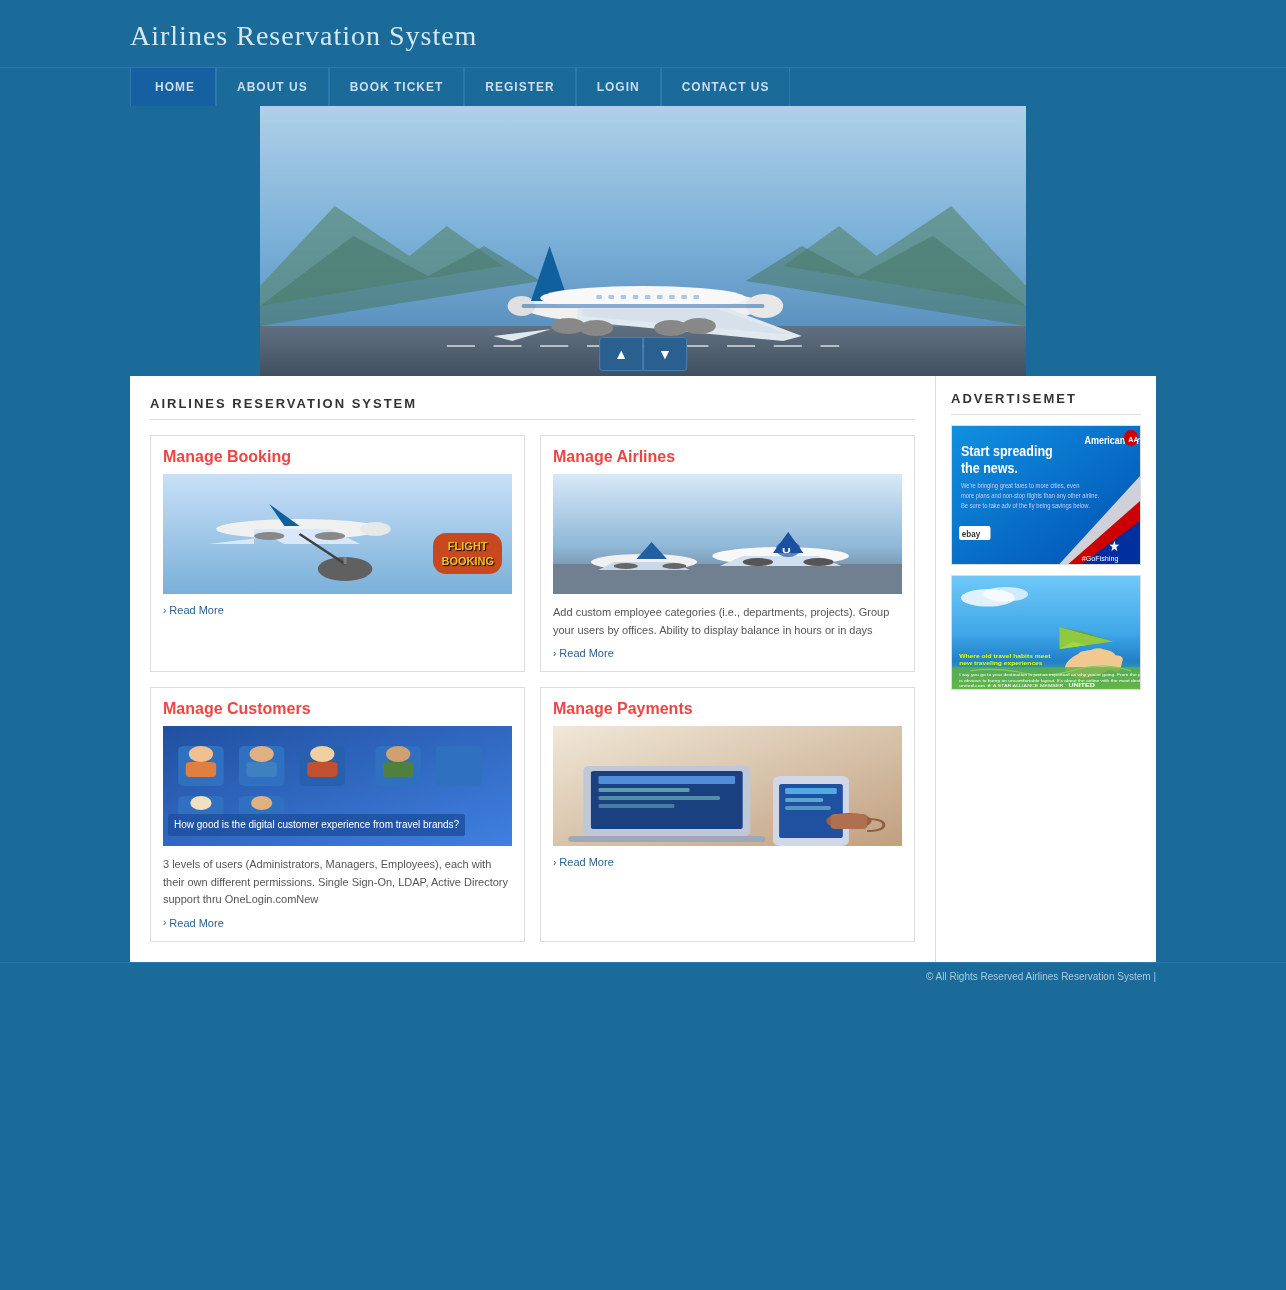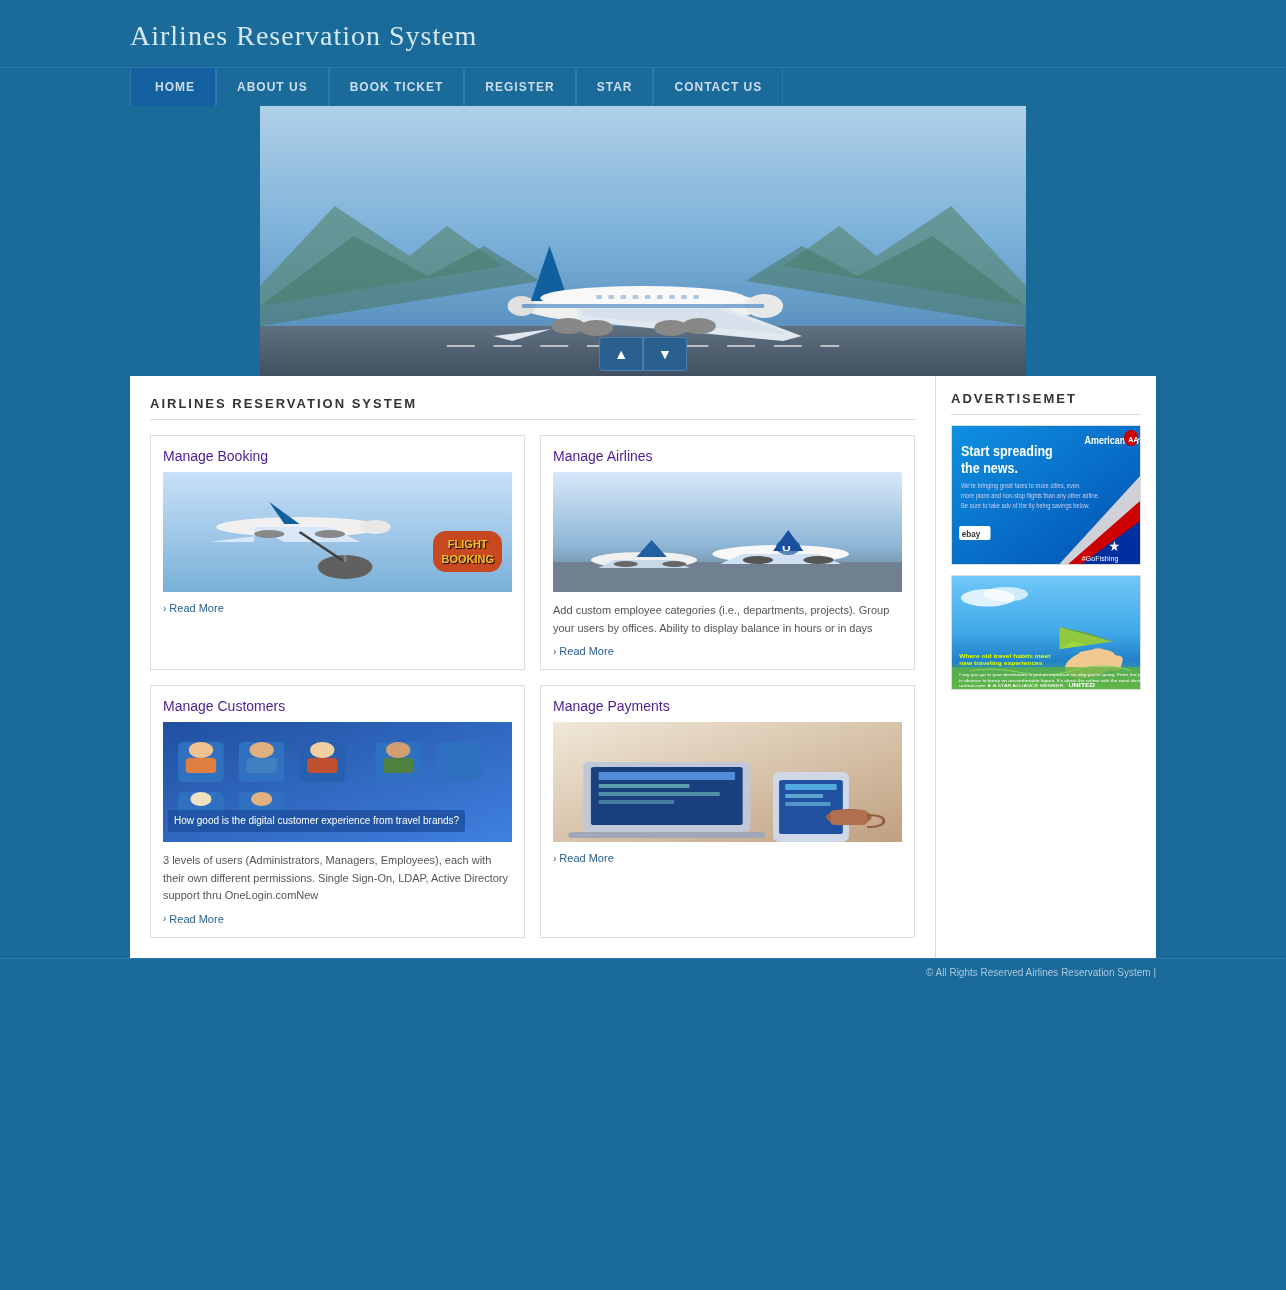--- a/index.html
+++ b/index.html
@@ -55,21 +55,21 @@
     .content-area { display: flex; gap: 0; }
     .left-content { flex: 1; padding: 20px; border-right: 1px solid #ddd; }
     .right-sidebar { width: 220px; padding: 15px; }
 
     
     .section-title { font-size: 13px; font-weight: bold; letter-spacing: 2px; color: #333; margin-bottom: 15px; text-transform: uppercase; border-bottom: 1px solid #ddd; padding-bottom: 8px; }
 
     
     .cards-grid { display: grid; grid-template-columns: 1fr 1fr; gap: 15px; }
     .card { border: 1px solid #ddd; padding: 12px; }
-    .card-title { font-size: 14px; font-weight: normal; color: #4c1d95; margin-bottom: 8px; }
+    .card-title { font-size: 16px; font-weight: bold; color: #ef4444; margin-bottom: 8px; }
     .card-image {
       width: 100%; height: 120px;
       background: #aaa;
       margin-bottom: 10px;
       overflow: hidden;
       position: relative;
     }
 
     
     .img-flight-booking {
@@ -154,21 +154,21 @@
       <li>
         <a href="#">ABOUT US</a>
       </li>
       <li>
         <a href="#">BOOK TICKET</a>
       </li>
       <li>
         <a href="#">REGISTER</a>
       </li>
       <li>
-        <a href="#">STAR</a>
+        <a href="#">LOGIN</a>
       </li>
       <li>
         <a href="#">CONTACT US</a>
       </li>
     </ul>
 </nav>
 
 <div style="margin: 0 130px; background: #1a6a9a;">
   <div class="hero">
 

